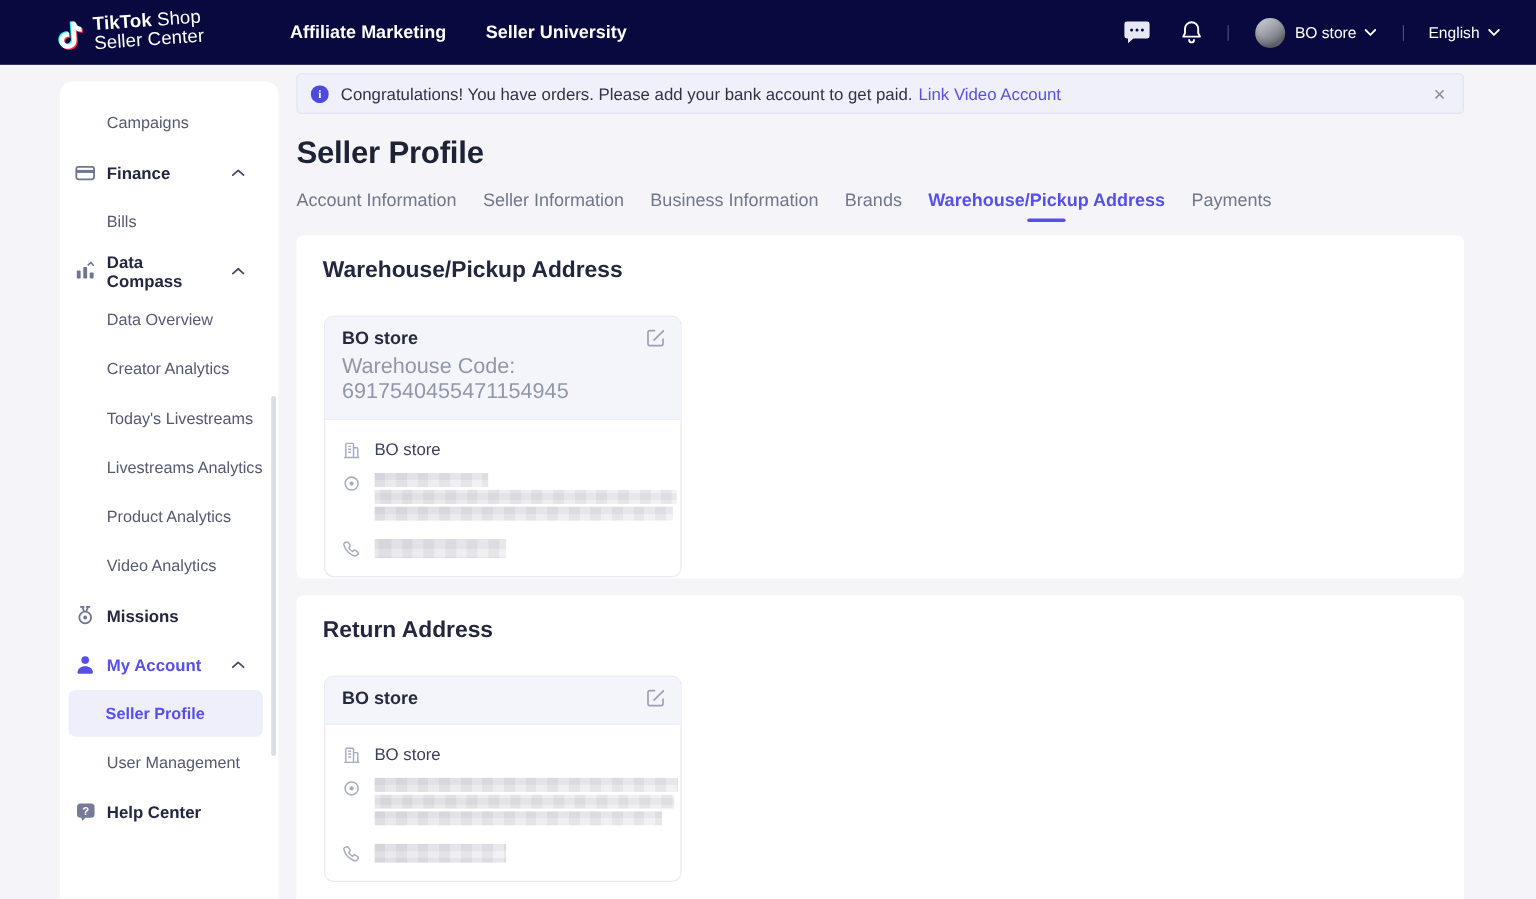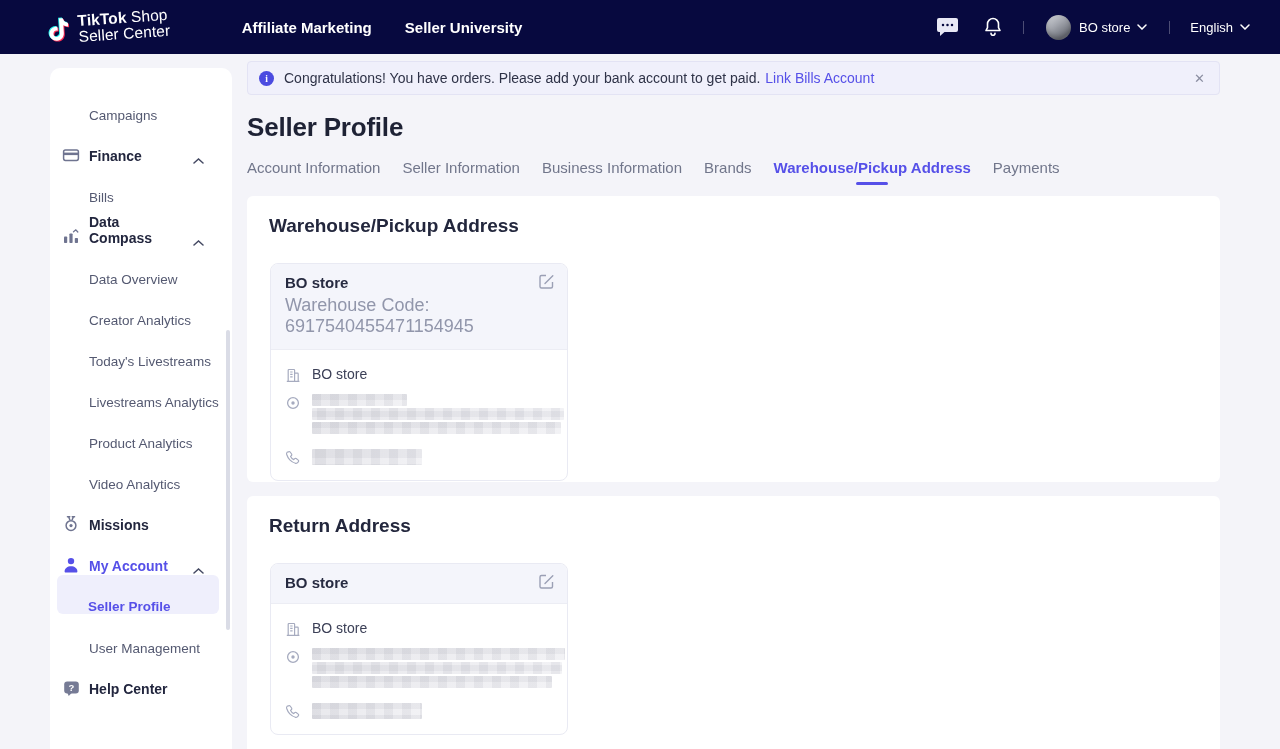--- a/index.html
+++ b/index.html
@@ -38,21 +38,21 @@
     margin-right:8px; flex:none; cursor:pointer;
   }
   .store-btn, .lang-btn { display:flex; align-items:center; gap:7px; background:none; border:none; cursor:pointer; color:#fff; font-size:13px; font-family:inherit; }
 
   
   .sidebar {
     position:absolute; left:50px; top:68px; width:182px; height:681px;
     background:#fff; border-radius:10px 10px 0 0;
     padding-top:14px; z-index:2;
   }
-  .side-item { height:41px; display:flex; align-items:flex-end; cursor:pointer; }
+  .side-item { height:41px; display:flex; align-items:center; cursor:pointer; }
   .side-sub { padding-left:39px; font-size:13.5px; color:#545971; }
   .side-parent { padding-left:12px; gap:9px; font-size:14px; font-weight:700; color:#22263e; }
   .side-parent .picon { width:18px; height:18px; flex:none; display:flex; align-items:center; justify-content:center; }
   .side-parent .chev { margin-left:auto; margin-right:28px; display:flex; }
   .side-accent { color:#5650e8 !important; }
   .side-active {
     height:39px; margin:1px 13px 1px 7px; border-radius:6px;
     background:#efeffc; padding-left:31px;
     font-size:13.5px; font-weight:700; color:#5650e8;
   }
@@ -273,21 +273,21 @@
 </aside>
 
 <main class="content">
 
   <div class="banner">
     <svg width="15" height="15" viewBox="0 0 15 15">
         <circle cx="7.5" cy="7.5" r="7.5" fill="#4b4be0"></circle>
         <text x="7.5" y="11" text-anchor="middle" font-size="9.5" font-weight="bold" fill="#ffffff" font-family="Liberation Serif, serif">i</text>
       </svg>
     <span class="msg">Congratulations! You have orders. Please add your bank account to get paid.</span>
-    <a class="blink">Link Bills Account</a>
+    <a class="blink">Link Video Account</a>
     <button class="close">✕</button>
   </div>
 
   <h1 class="page-title">Seller Profile</h1>
 
   <div class="tabs">
     <div class="tab">Account Information</div>
     <div class="tab">Seller Information</div>
     <div class="tab">Business Information</div>
     <div class="tab">Brands</div>

